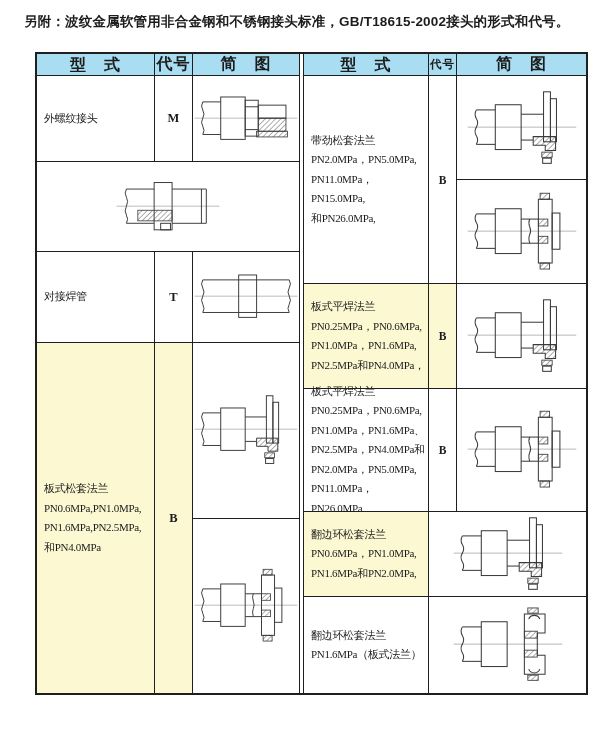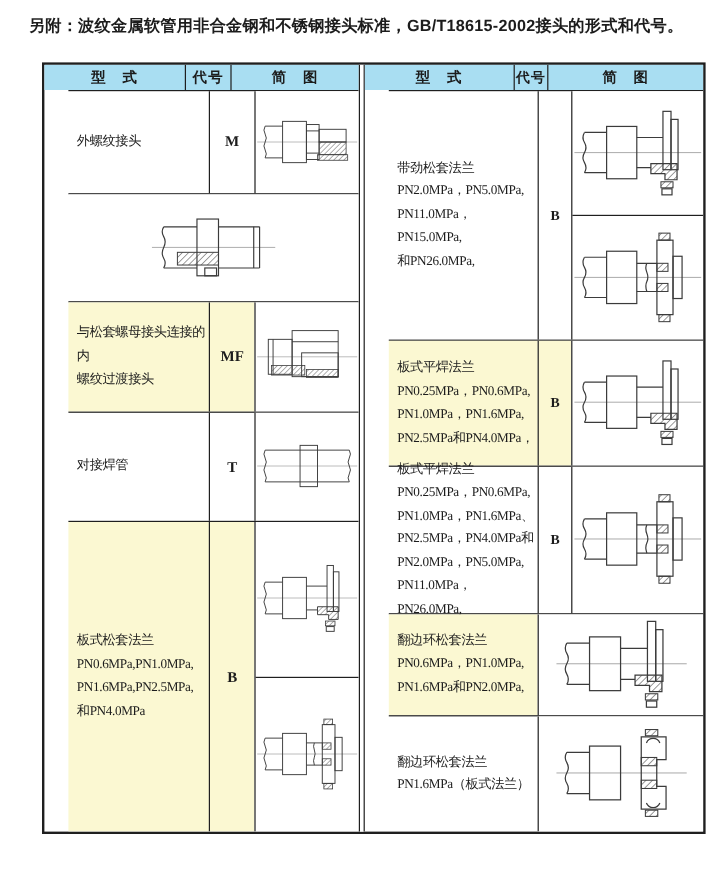--- a/index.html
+++ b/index.html
@@ -12,25 +12,25 @@
          font-family:"Liberation Sans","DejaVu Sans",sans-serif;
          font-weight:bold;font-size:13.5px;letter-spacing:0.2px;white-space:nowrap;}
   .table{position:absolute;left:35px;top:52px;width:553px;height:643px;
          border:2px solid var(--bd);display:flex;box-sizing:border-box;background:#fff;}
   .half{display:flex;flex-direction:column;overflow:hidden;}
   .half.lh{width:262px;}
   .half.rh{flex:1;}
   .divider{width:5px;border-left:1.6px solid var(--bd);border-right:1.6px solid var(--bd);
            background:#fff;box-sizing:border-box;}
   .row{display:flex;flex:0 0 auto;box-sizing:border-box;}
-  .row + .row{border-top:1.6px solid var(--bd);margin-left:20px;}
+  .row + .row{border-top:1.6px solid var(--bd);}
   .row.grow{flex:1 1 auto;}
   .hdr{height:21px;background:var(--blue);}
   .hdr .cell{display:flex;align-items:center;justify-content:center;
-             font-weight:bold;font-size:12px;letter-spacing:1px;background:var(--blue);}
+             font-weight:bold;font-size:16px;letter-spacing:1px;background:var(--blue);}
   .cell{box-sizing:border-box;min-width:0;}
   .cell + .cell{border-left:1.4px solid var(--bd);}
   .type{display:flex;align-items:center;padding:4px 3px 4px 7px;
         font-size:11px;line-height:19.5px;letter-spacing:-0.3px;white-space:pre-line;}
   .lh .type{width:117px;}
   .rh .type{width:124px;}
   .code{display:flex;align-items:center;justify-content:center;
         font-size:12.5px;font-weight:600;letter-spacing:0;}
   .lh .code{width:38px;}
   .rh .code{width:28px;font-size:11.5px;}
@@ -103,41 +103,20 @@
                 <line x1="112" y1="24" x2="112" y2="66"></line>
                 <line x1="106" y1="24" x2="106" y2="66"></line>
                 <rect x="28" y="50" width="42" height="13" fill="url(#hatch)" stroke="#3b3b3b" stroke-width="1"></rect>
                 <rect x="56" y="66" width="12" height="8"></rect>
               </g>
             </svg>
           </div>
       </div>
     </div>
 
-    <div class="row" style="height:92px">
-      <div class="cell type yellow">与松套螺母接头连接的内
-螺纹过渡接头</div>
-      <div class="cell code yellow">MF</div>
-      <div class="cell diag">
-        <div class="sub">
-            <svg class="d" viewBox="0 0 130 92">
-              <g stroke="#3b3b3b" stroke-width="1.2" fill="none">
-                <line x1="2" y1="45" x2="128" y2="45" stroke="#888" stroke-width="0.7"></line>
-                <rect x="16" y="23" width="30" height="44"></rect>
-                <line x1="22" y1="23" x2="22" y2="67"></line>
-                <rect x="46" y="12" width="58" height="58"></rect>
-                <line x1="46" y1="26" x2="104" y2="26"></line>
-                <rect x="58" y="40" width="46" height="30"></rect>
-                <rect x="20" y="56" width="42" height="12" fill="url(#hatch)" stroke="#3b3b3b" stroke-width="1"></rect>
-                <rect x="64" y="61" width="40" height="10" fill="url(#hatch)" stroke="#3b3b3b" stroke-width="1"></rect>
-              </g>
-            </svg>
-          </div>
-      </div>
-    </div>
 
     <div class="row" style="height:91px">
       <div class="cell type">对接焊管</div>
       <div class="cell code">T</div>
       <div class="cell diag">
         <div class="sub">
             <svg class="d" viewBox="0 0 130 92">
               <g stroke="#3b3b3b" stroke-width="1.2" fill="none">
                 <line x1="2" y1="45" x2="128" y2="45" stroke="#888" stroke-width="0.7"></line>
                 <path d="M12 25 q-3 5 0 10 t0 10 t0 10 t0 10"></path>

